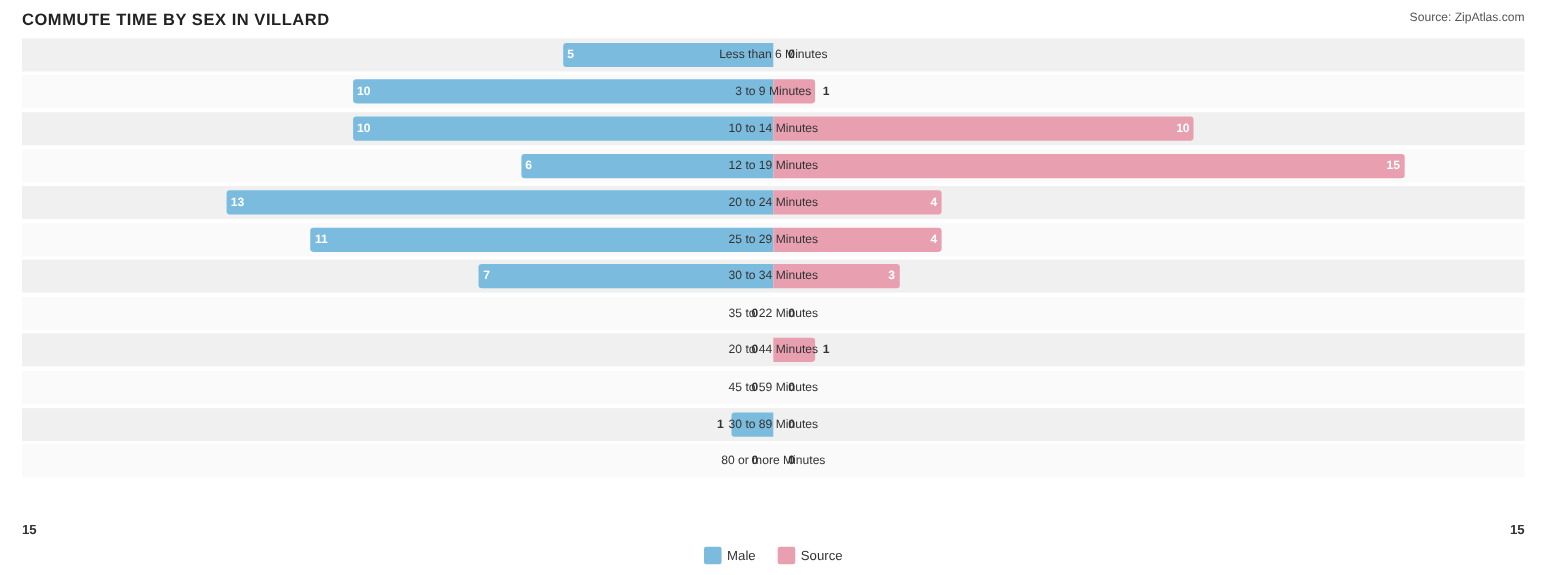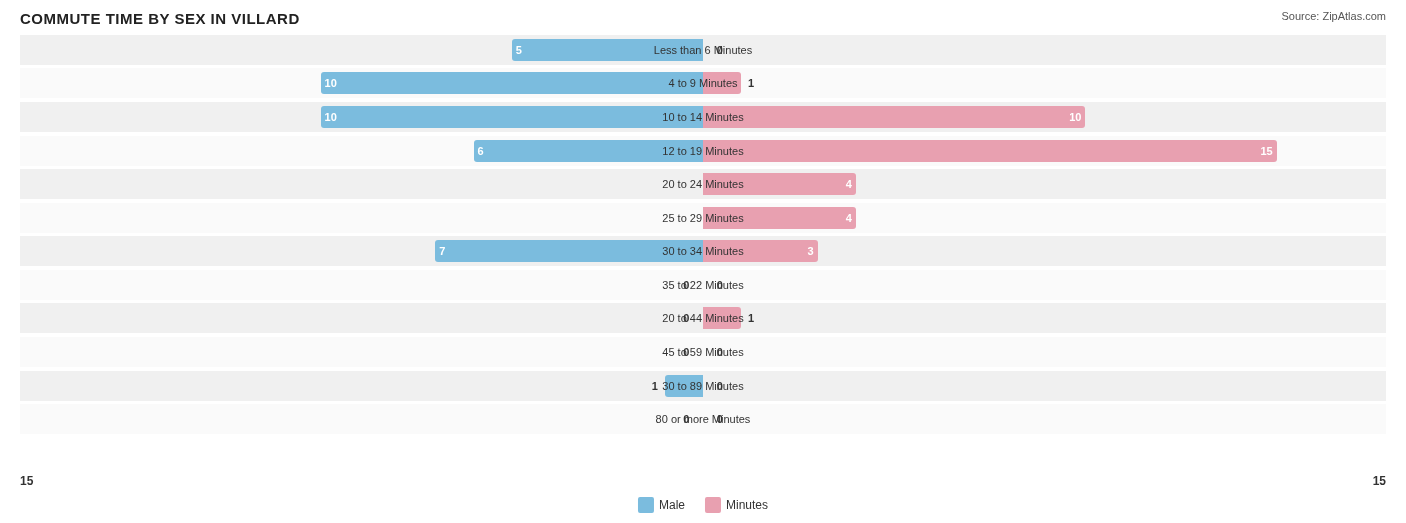--- a/index.html
+++ b/index.html
@@ -168,21 +168,21 @@
 
   <div class="row">
         <div class="label">Less than 6 Minutes</div>
         <div class="bar-male" style="width: 14%; margin-right: 0px;">
           <span class="value-male">5</span>
         </div>
         <div class="val-outside-right" style="left: 51%; top: 50%; transform: translateY(-50%);">0</div>
         <div class="bar-female" style="width: 0%;"></div>
       </div>
       <div class="row">
-        <div class="label">4 to 9 Minutes</div>
+        <div class="label">3 to 9 Minutes</div>
         <div class="bar-male" style="width: 28%; margin-right: 0px;">
           <span class="value-male">10</span>
         </div>
         <div class="val-outside-right" style="left: 53.3%; top: 50%; transform: translateY(-50%);">1</div>
         <div class="bar-female" style="width: 2.8%;"></div>
       </div>
       <div class="row">
         <div class="label">10 to 14 Minutes</div>
         <div class="bar-male" style="width: 28%; margin-right: 0px;">
           <span class="value-male">10</span>
@@ -195,26 +195,32 @@
         <div class="label">12 to 19 Minutes</div>
         <div class="bar-male" style="width: 16.8%; margin-right: 0px;">
           <span class="value-male">6</span>
         </div>
         <div class="bar-female" style="width: 42%;">
           <span class="value-female">15</span>
         </div>
       </div>
       <div class="row">
         <div class="label">20 to 24 Minutes</div>
+        <div class="bar-male" style="width: 36.4%; margin-right: 0px;">
+          <span class="value-male">13</span>
+        </div>
         <div class="bar-female" style="width: 11.2%;">
           <span class="value-female">4</span>
         </div>
       </div>
       <div class="row">
         <div class="label">25 to 29 Minutes</div>
+        <div class="bar-male" style="width: 30.8%; margin-right: 0px;">
+          <span class="value-male">11</span>
+        </div>
         <div class="bar-female" style="width: 11.2%;">
           <span class="value-female">4</span>
         </div>
       </div>
       <div class="row">
         <div class="label">30 to 34 Minutes</div>
         <div class="bar-male" style="width: 19.6%; margin-right: 0px;">
           <span class="value-male">7</span>
         </div>
         <div class="bar-female" style="width: 8.4%;">
@@ -258,19 +264,19 @@
       </div>
     </div>
 
   <div class="legend">
     <div class="legend-item">
       <div class="legend-box" style="background:#7bbcde;"></div>
       <span>Male</span>
     </div>
     <div class="legend-item">
       <div class="legend-box" style="background:#e8a0b0;"></div>
-      <span>Minutes</span>
+      <span>Source</span>
     </div>
   </div>
 
   <div class="axis-label-left">15</div>
   <div class="axis-label-right">15</div>
 </div>
 
 </body></html>

